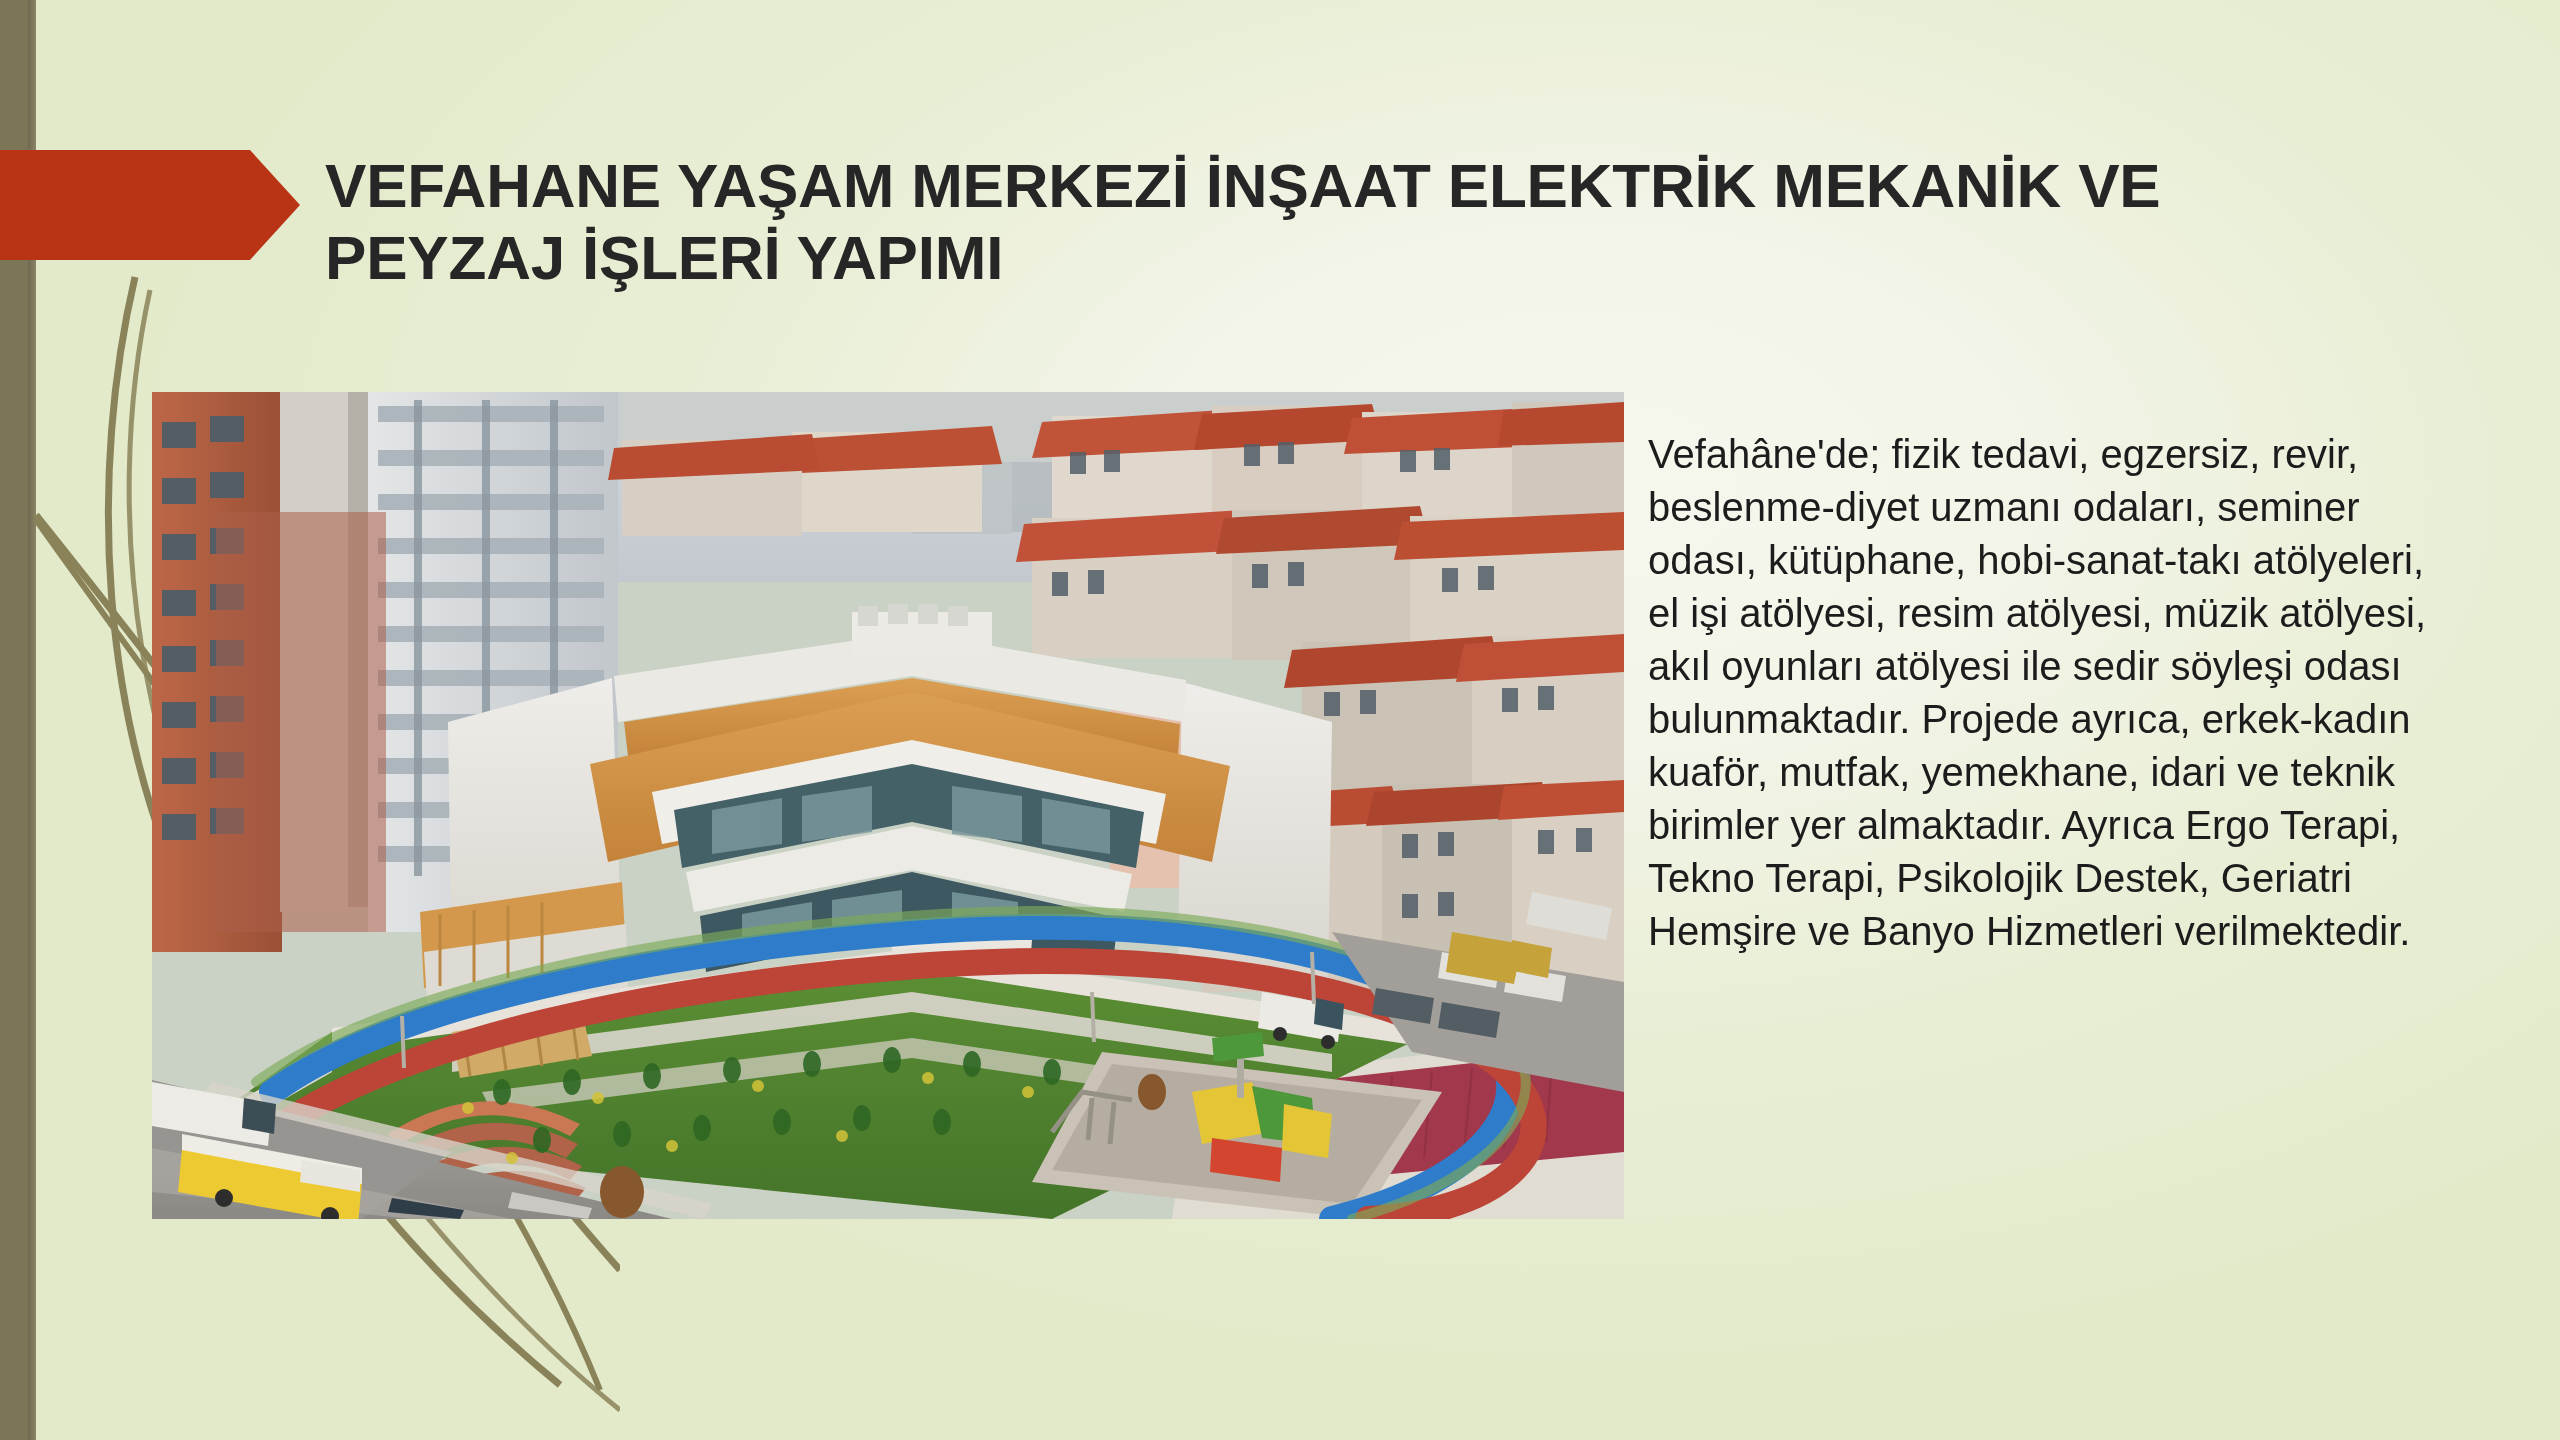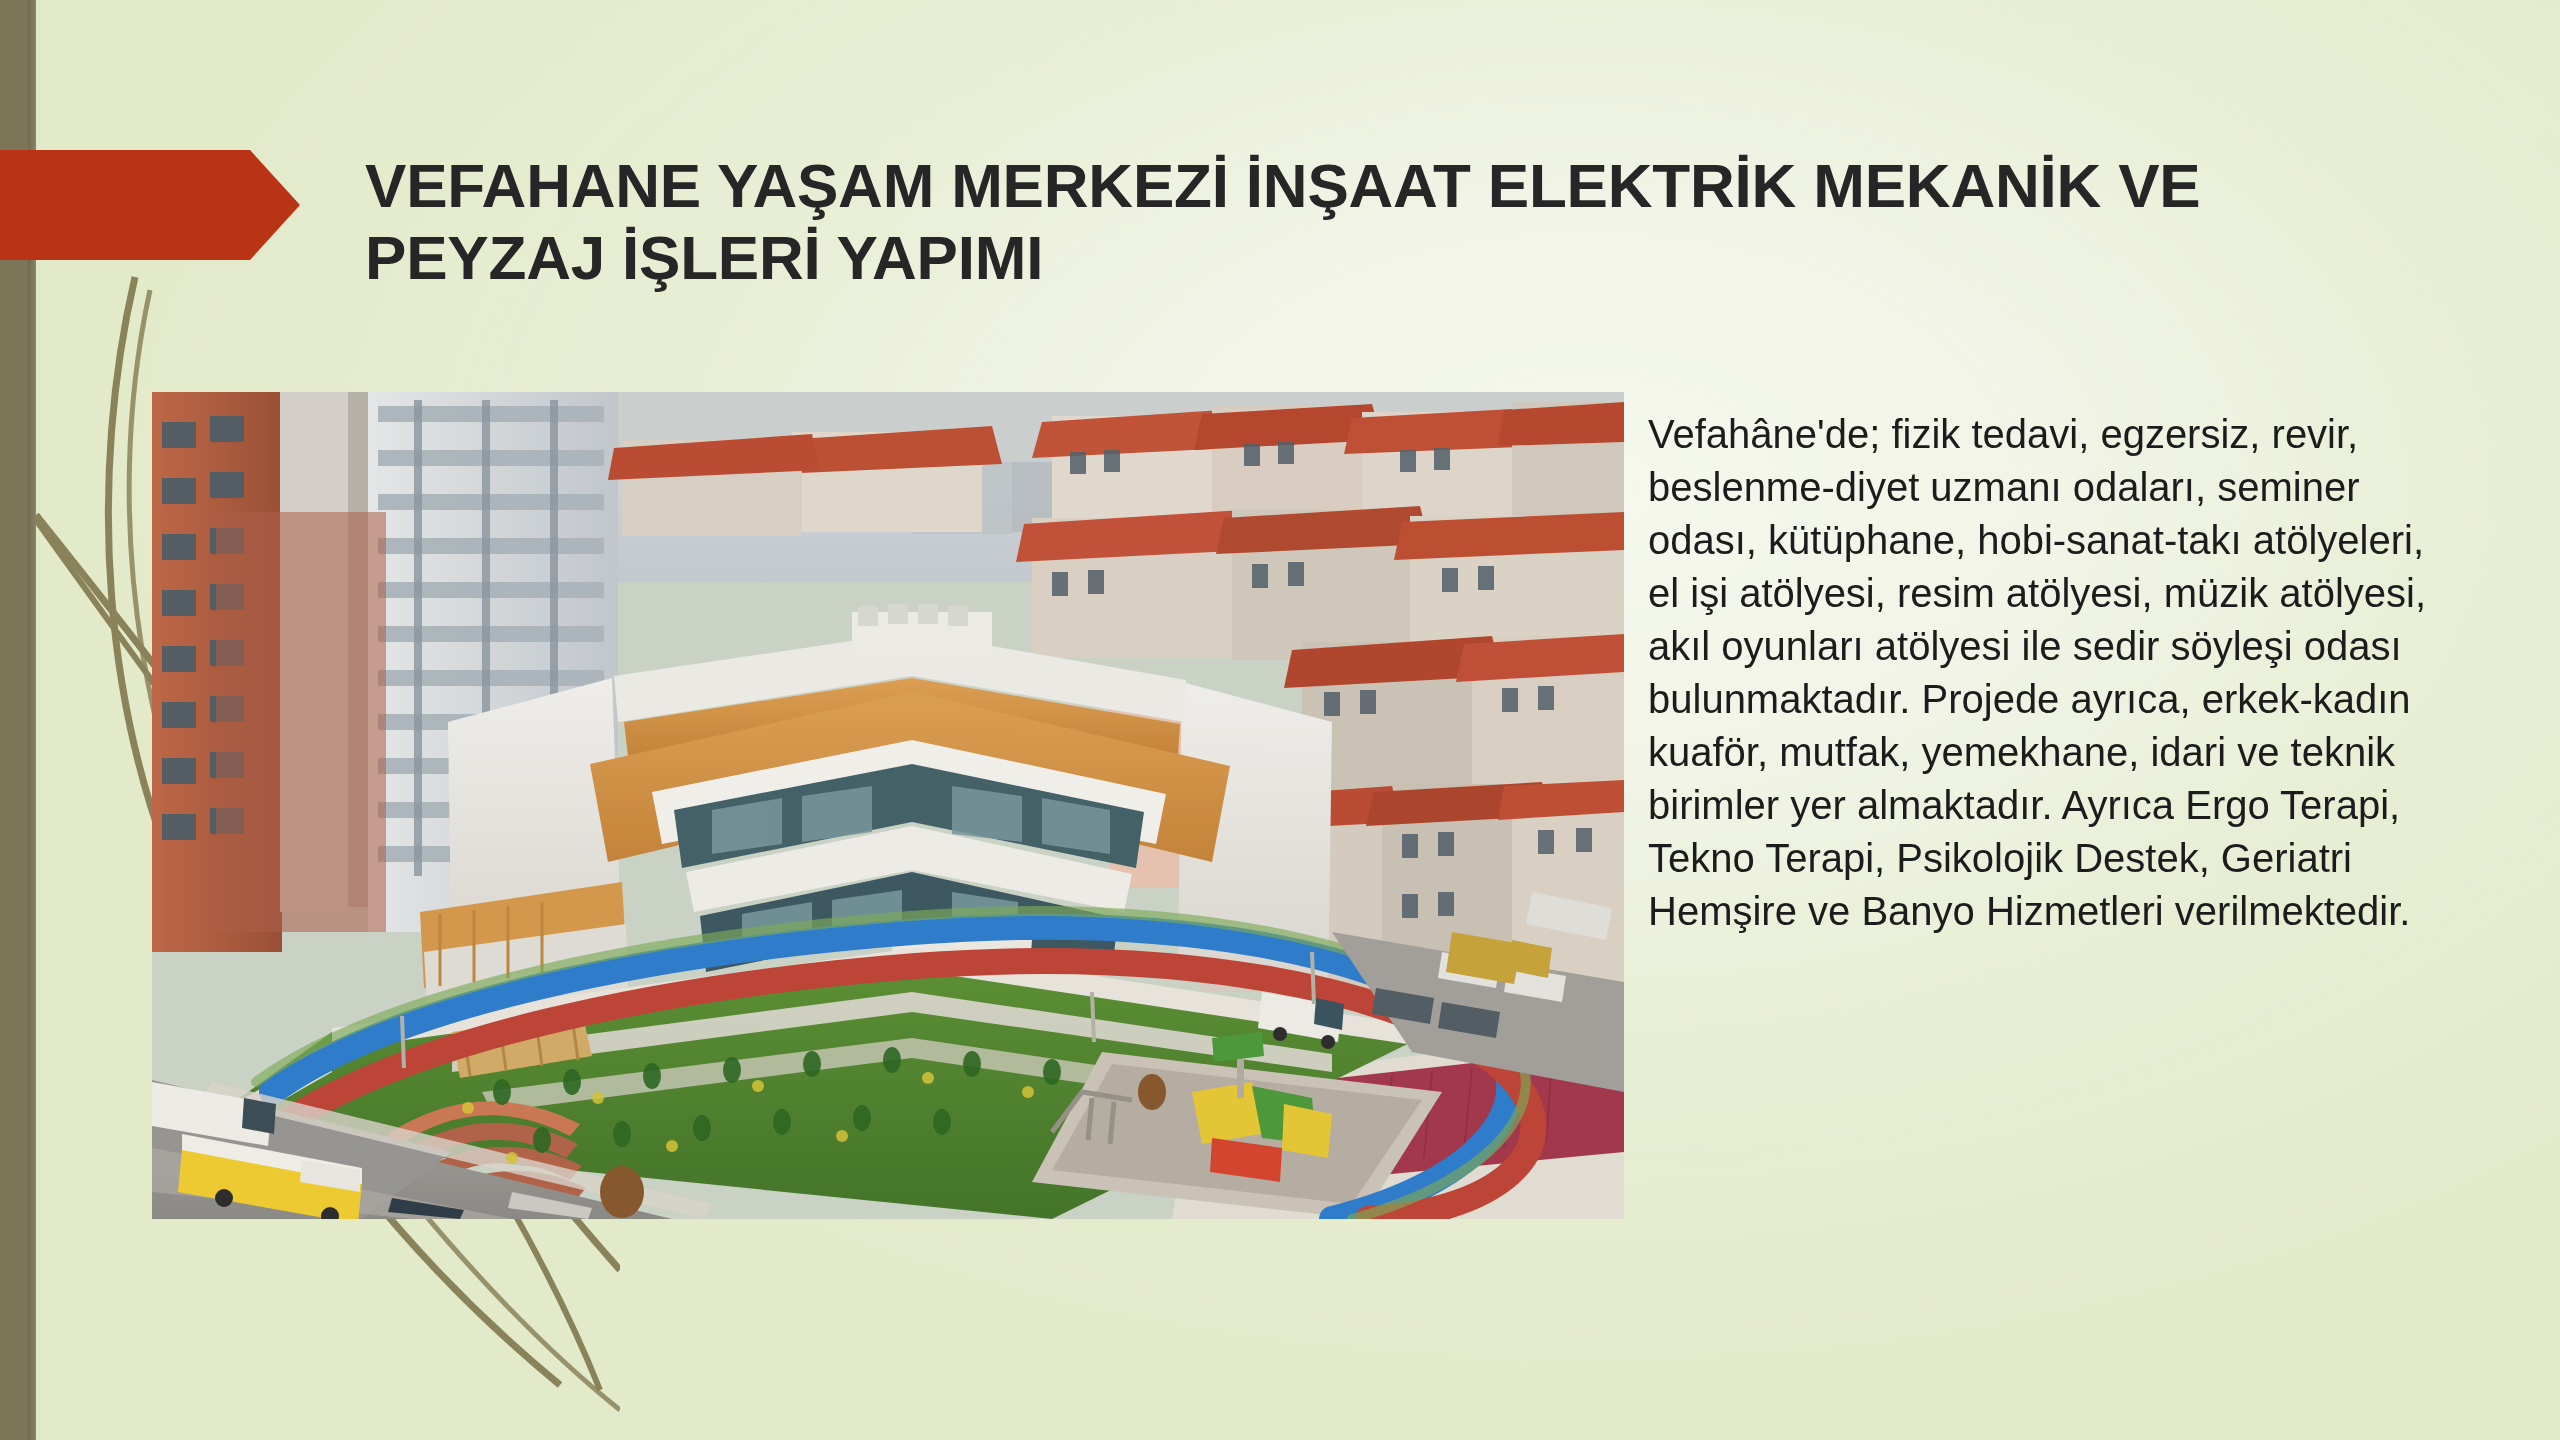--- a/index.html
+++ b/index.html
@@ -21,31 +21,30 @@
   .swoosh{position:absolute;left:0;top:0;width:620px;height:1440px;pointer-events:none;}
   
   .banner{position:absolute;left:0;top:150px;width:300px;height:110px;}
   .banner svg{display:block;}
   
   .title{
     position:absolute;left:325px;top:150px;width:2090px;
     font-size:62px;font-weight:bold;line-height:1.16;
     color:#262626;letter-spacing:-0.2px;
     font-family:"Liberation Sans",sans-serif;
-    margin-left:40px;
   }
   
   .photo{
     position:absolute;left:152px;top:392px;width:1472px;height:827px;
     overflow:hidden;background:#cfd6c9;
   }
   .photo svg{display:block;width:1472px;height:827px;}
   
   .bodytext{
-    position:absolute;left:1648px;top:408px;width:800px;
+    position:absolute;left:1648px;top:428px;width:800px;
     font-size:40px;line-height:1.325;color:#1c1c1c;
     font-family:"Liberation Sans",sans-serif;
   }
   .bodytext p{margin:0;}
 </style>
 </head>
 <body>
 
 <div id="slide">
 

